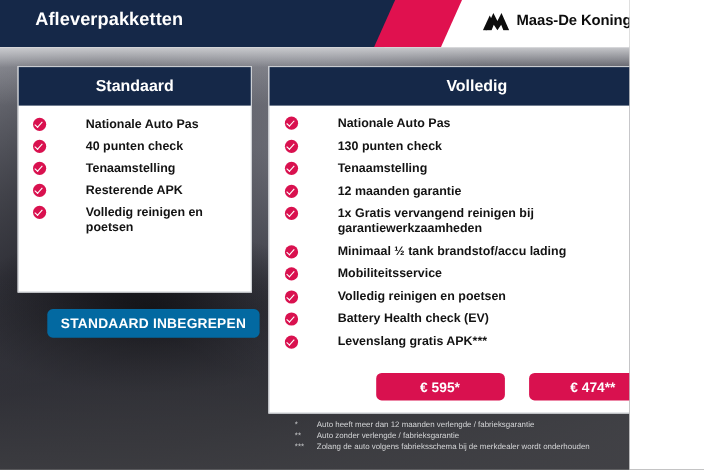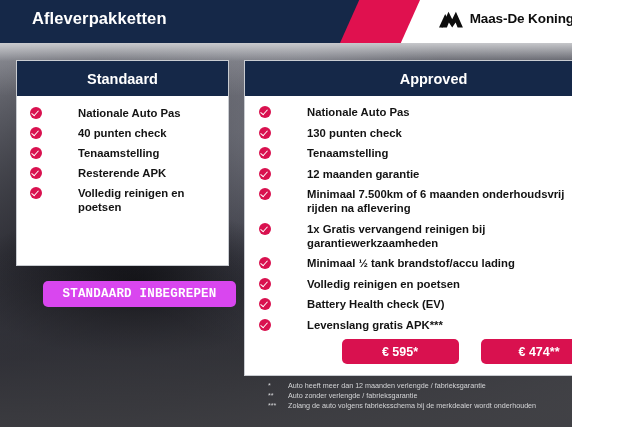--- a/index.html
+++ b/index.html
@@ -155,25 +155,25 @@
     transform: rotate(42deg);
   }
   .feat-text { display:block;padding-left:29px; }
   .feat-text .cont { display:block; }
 
   
   .cta {
     position: absolute;
     left: 26px; top: 220px;
     width: 193px; height: 26px;
-    background: #d946ef;
+    background: #0369a1;
     border: none;
     border-radius: 5px;
     color: #ffffff;
-    font-family: Liberation Mono, monospace;
+    font-family: Liberation Sans, sans-serif;
     font-size: 12.5px;
     font-weight: bold;
     letter-spacing: 0.2px;
     cursor: pointer;
   }
 
   
   .prices {
     position: absolute;
     left: 244px; top: 339px;
@@ -257,53 +257,50 @@
         <li>
           <span class="check"></span>
           <span class="feat-text">Volledig reinigen en poetsen</span>
         </li>
       </ul>
     </div>
     <button class="cta">STANDAARD INBEGREPEN</button>
   </div>
 
   <div class="card card-approved">
-    <div class="card-head">Approved</div>
+    <div class="card-head">Volledig</div>
     <div class="card-body">
       <ul class="feats">
         <li>
           <span class="check"></span>
           <span class="feat-text"><span>Nationale Auto Pas</span></span>
         </li>
         <li>
           <span class="check"></span>
           <span class="feat-text"><span>130 punten check</span></span>
         </li>
         <li>
           <span class="check"></span>
           <span class="feat-text"><span>Tenaamstelling</span></span>
         </li>
         <li>
           <span class="check"></span>
           <span class="feat-text"><span>12 maanden garantie</span></span>
         </li>
         <li>
           <span class="check"></span>
-          <span class="feat-text">
-            <span>Minimaal 7.500km of 6 maanden onderhoudsvrij</span>
-            <span class="cont">rijden na aflevering</span>
-          </span>
-        </li>
-        <li>
-          <span class="check"></span>
           <span class="feat-text"><span>1x Gratis vervangend reinigen bij garantiewerkzaamheden</span></span>
         </li>
         <li>
           <span class="check"></span>
           <span class="feat-text"><span>Minimaal ½ tank brandstof/accu lading</span></span>
+        </li>
+        <li>
+          <span class="check"></span>
+          <span class="feat-text"><span>Mobiliteitsservice</span></span>
         </li>
         <li>
           <span class="check"></span>
           <span class="feat-text"><span>Volledig reinigen en poetsen</span></span>
         </li>
         <li>
           <span class="check"></span>
           <span class="feat-text"><span>Battery Health check (EV)</span></span>
         </li>
         <li>

